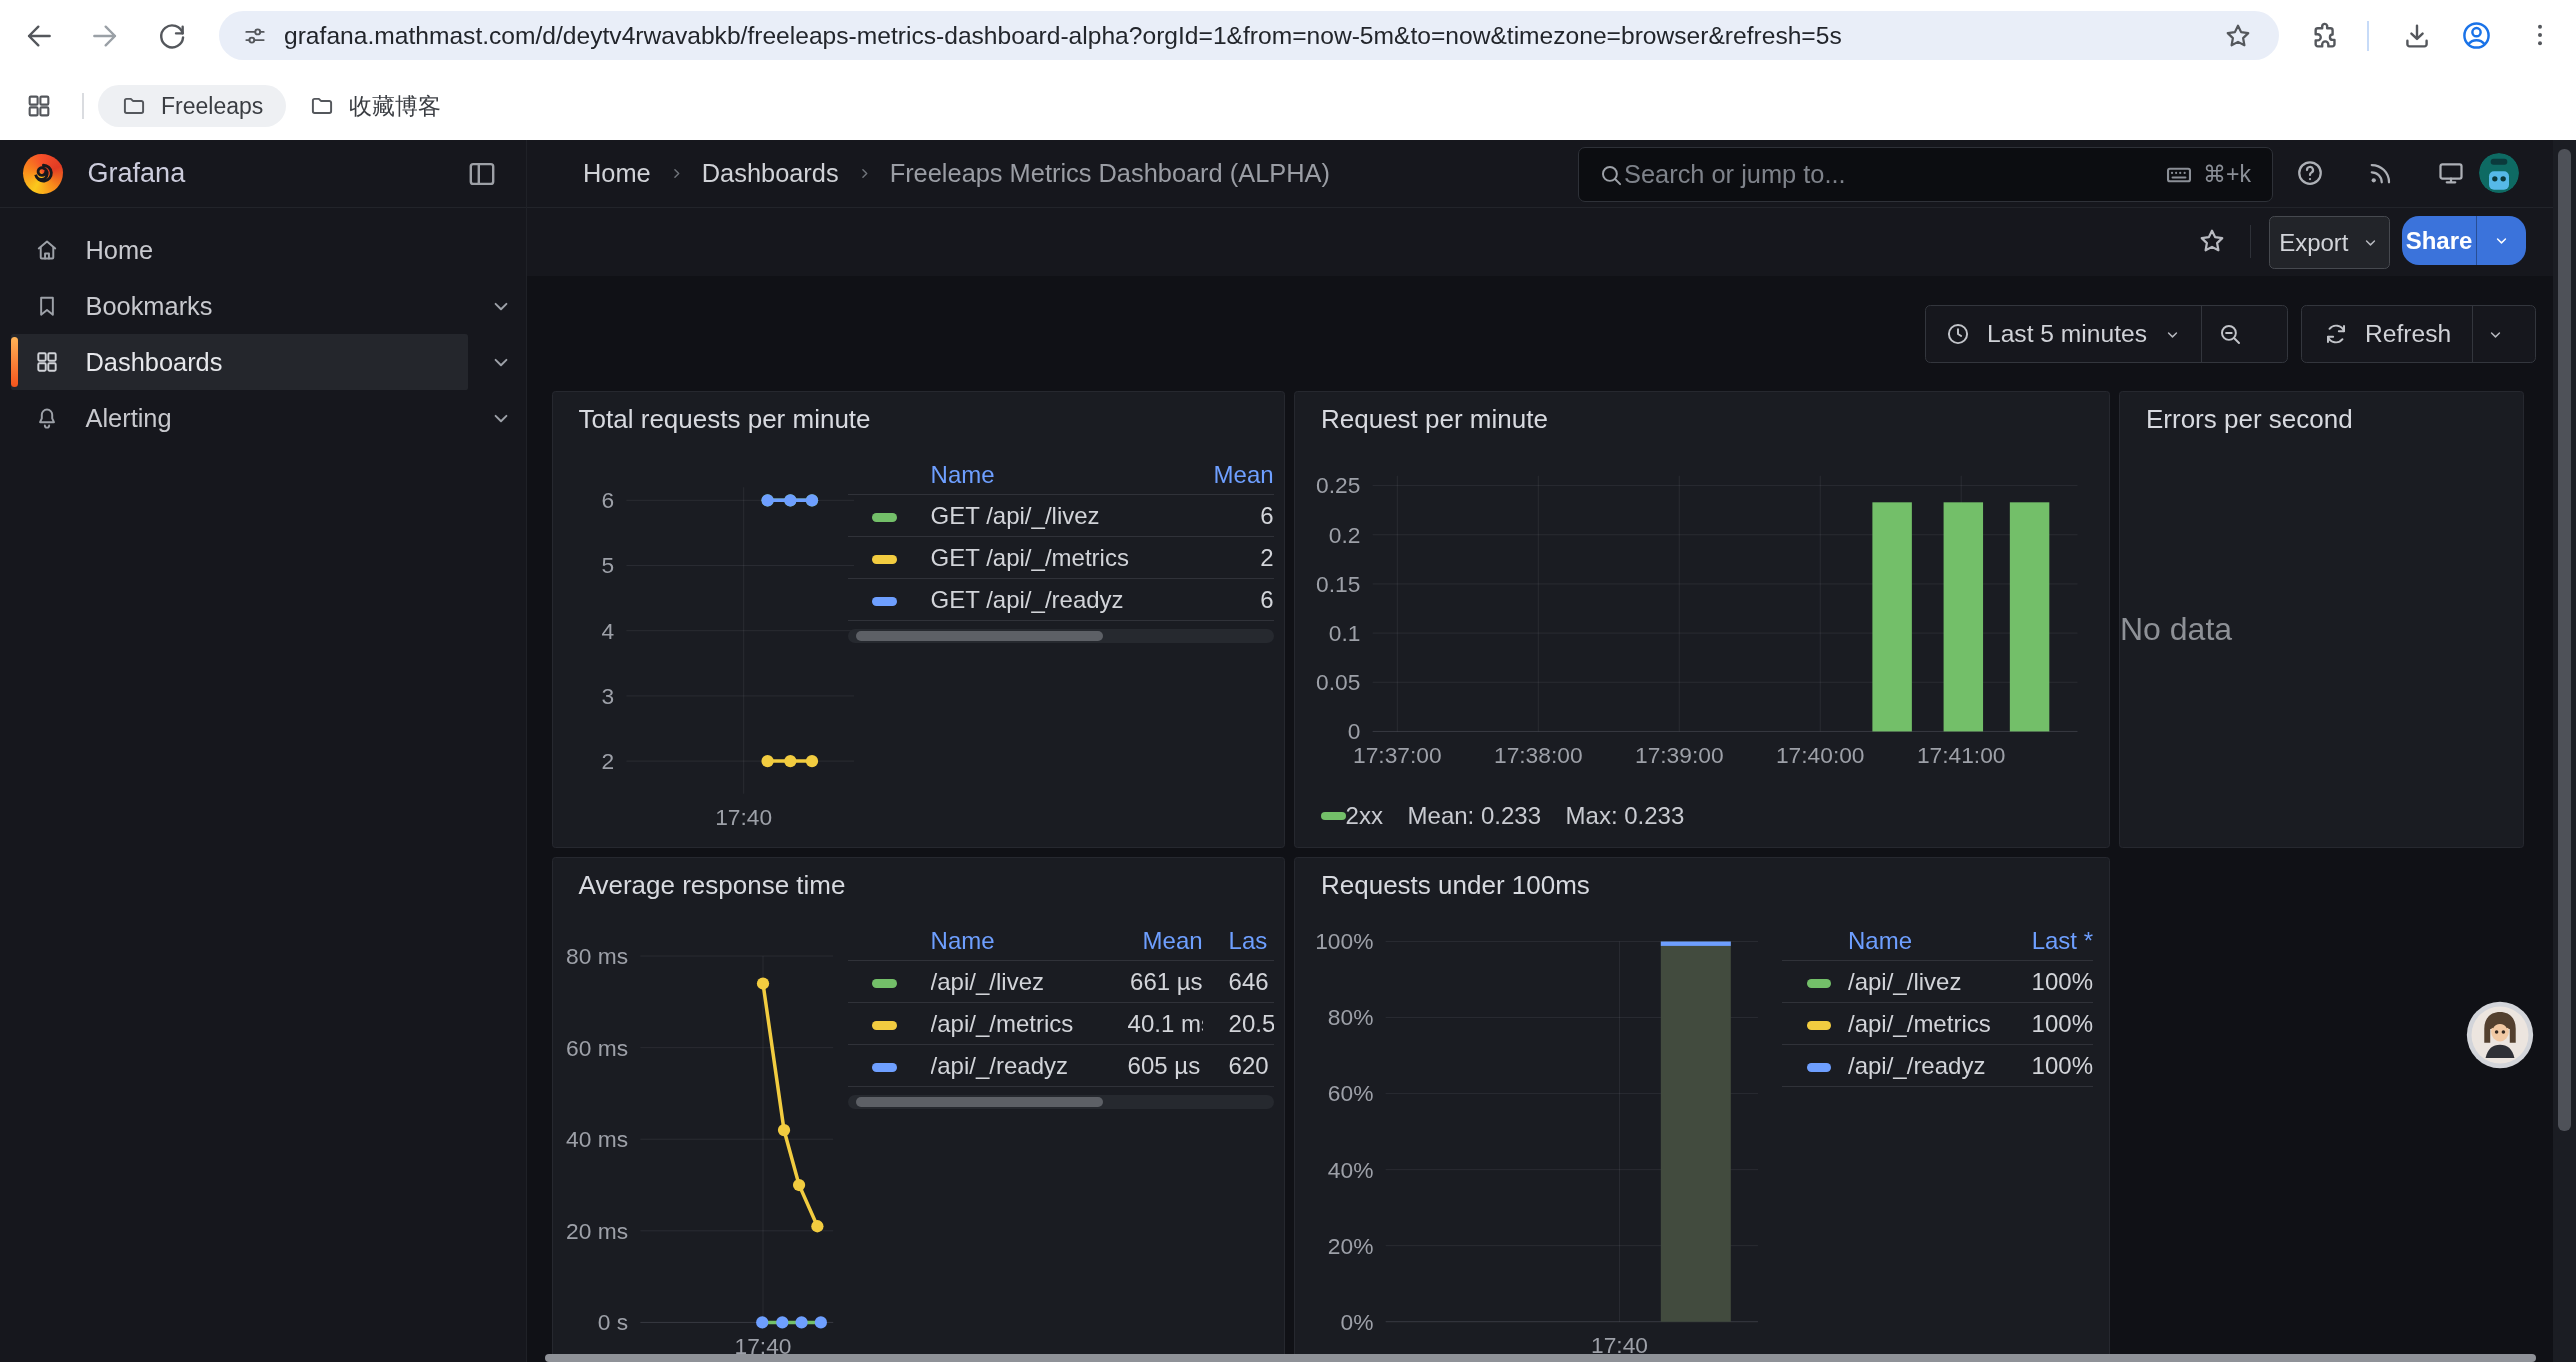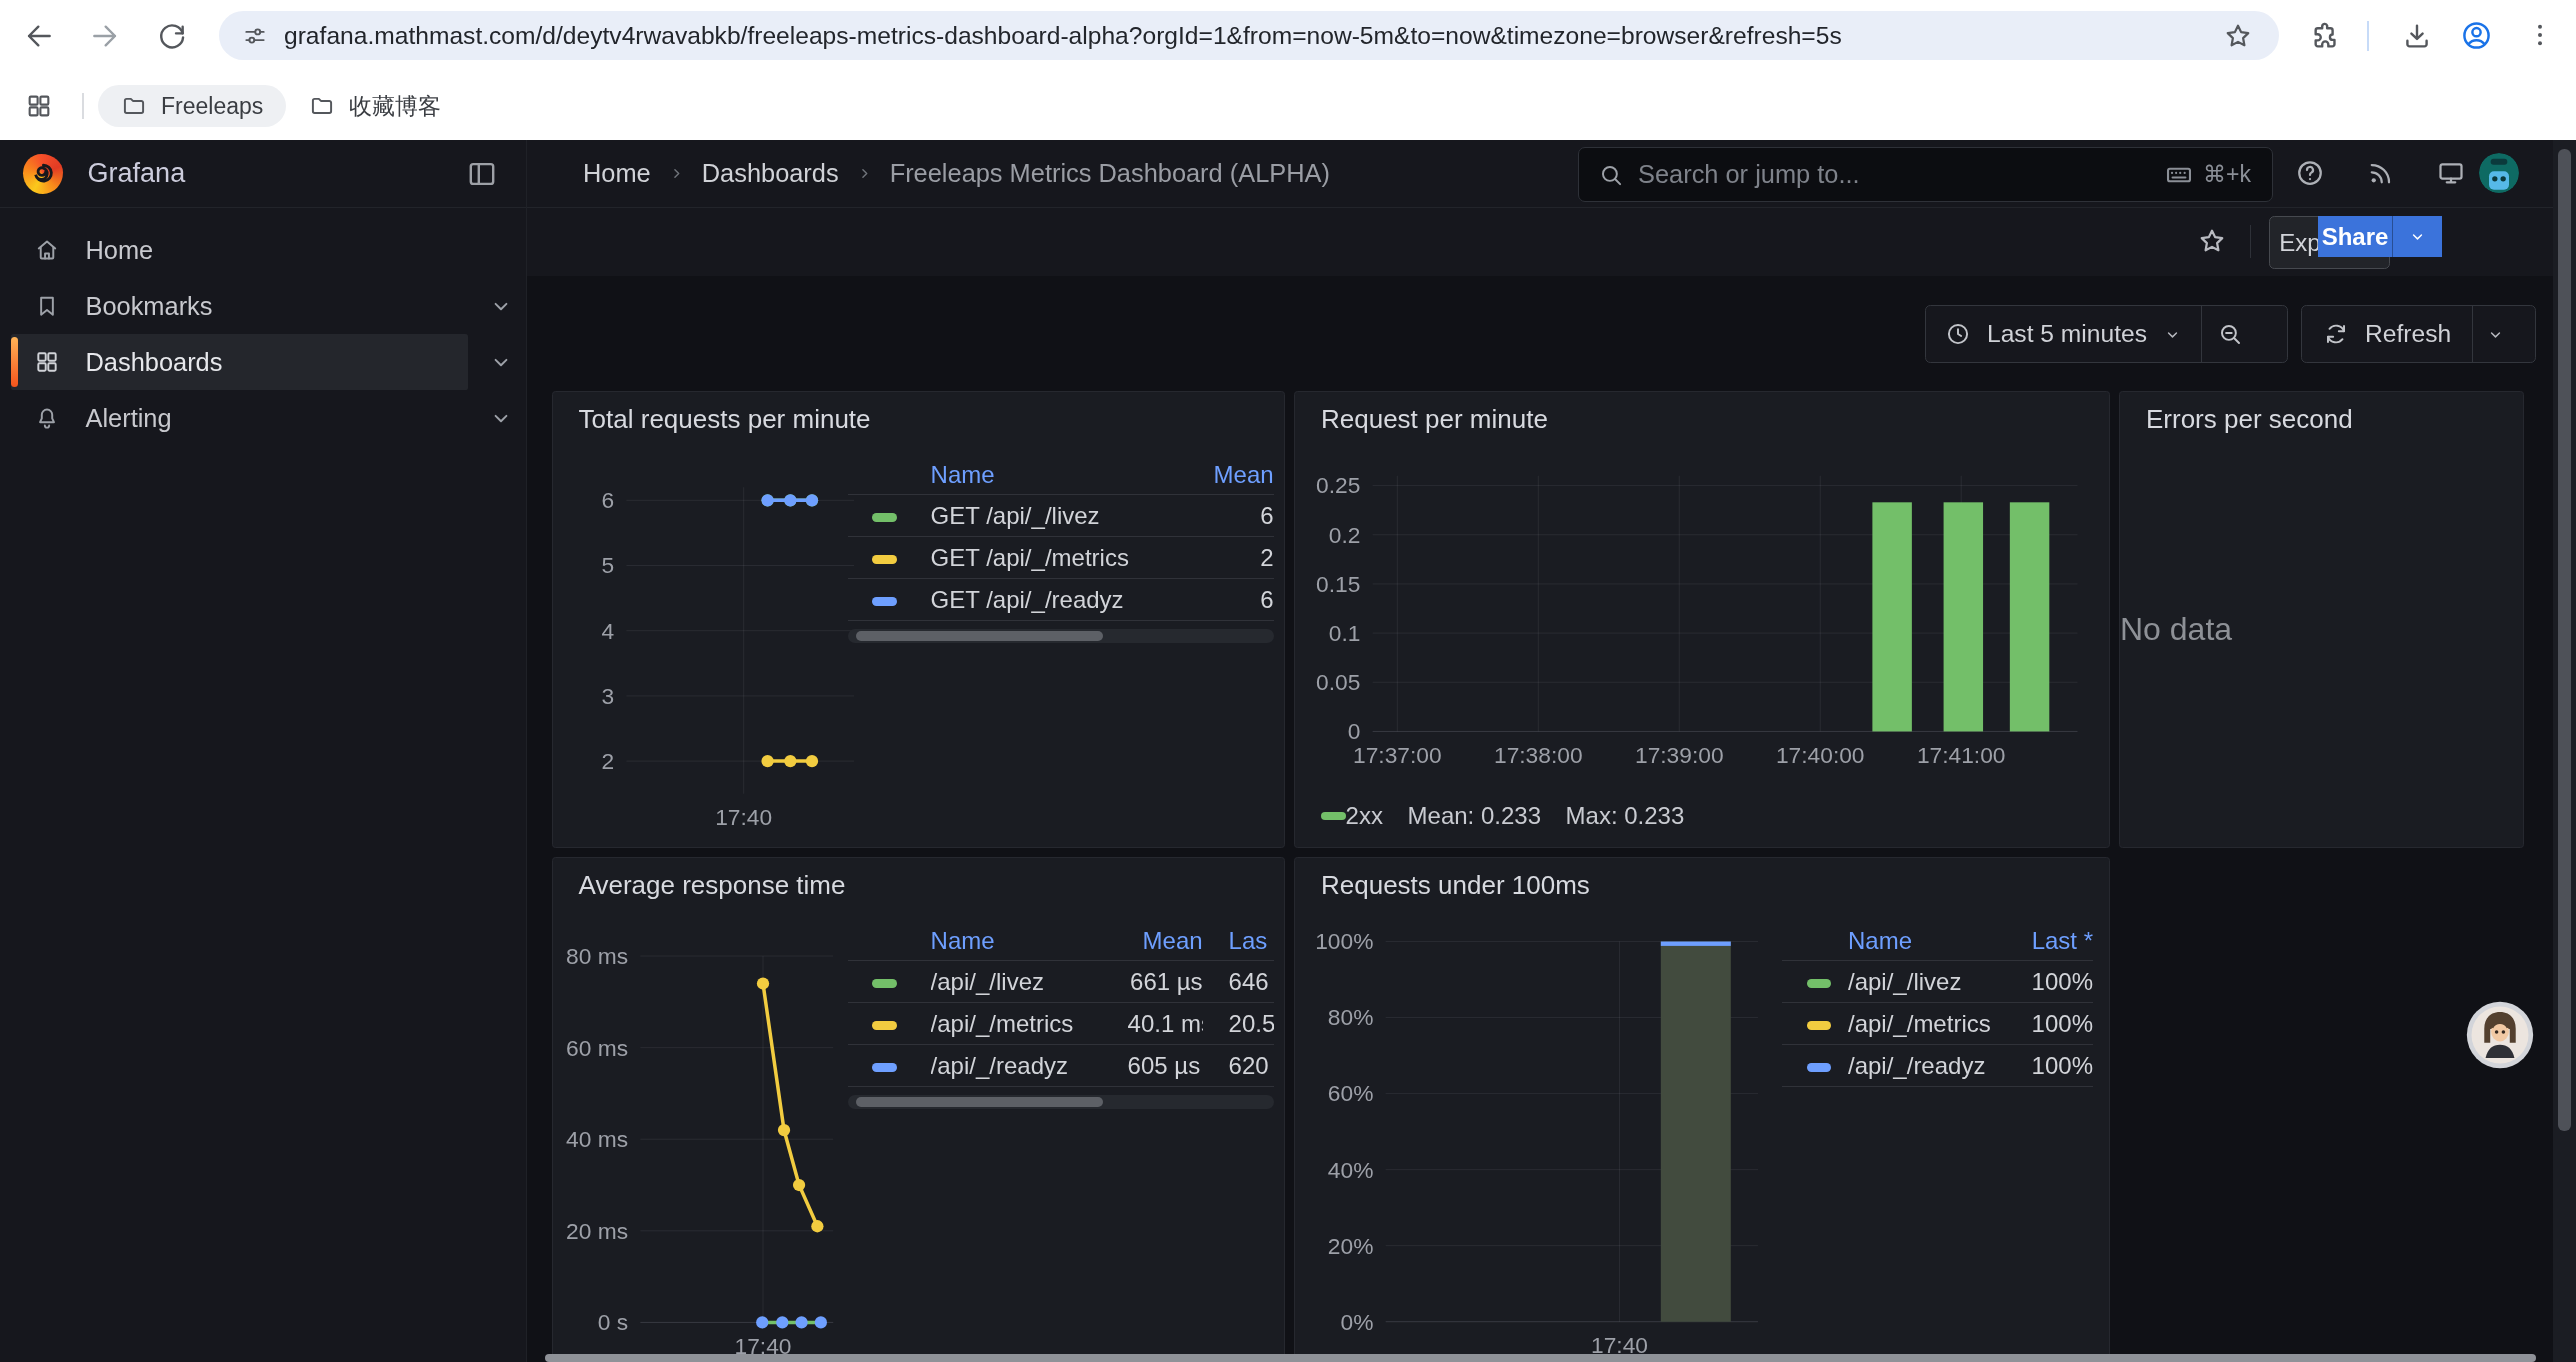--- a/index.html
+++ b/index.html
@@ -41,33 +41,33 @@
 
   .main{position:absolute;left:527px;top:0;right:0;bottom:0}
   .mhead{position:absolute;top:0;left:0;right:0;height:67px;border-bottom:0.9px solid #22242a;background:#16171d}
   .crumbs{position:absolute;left:56px;top:0;height:67px;display:flex;align-items:center;gap:16px;font-size:25.4px}
   .crumb{color:#d0d2d7;cursor:pointer}
   .crumb.current{color:#9a9da4}
   .bchev{width:19px;height:19px;color:#70747b}
   .searchbox{position:absolute;left:1051px;top:7px;width:693px;height:53px;border:0.9px solid #2e3138;
              border-radius:7px;background:#0c0d11;display:flex;align-items:center}
   .searchbox .mag{margin-left:19px;width:26px;height:26px;color:#9da1a8}
-  .search-ph{margin-left:14px;font-size:25.4px;color:#7e828a;flex:1}
+  .search-ph{font-size:25.4px;color:#7e828a;flex:1}
   .kbd-ico{width:28px;height:28px;color:#8b8f97;margin-right:10.5px}
   .shortcut{font-size:23px;color:#8b8f97;margin-right:21px}
   .hico{position:absolute;top:18.4px;width:30px;height:30px;color:#adb0b6}
   .havatar{position:absolute;left:1952px;top:13px;width:40px;height:40px;border-radius:50%;overflow:hidden}
 
   .subhead{position:absolute;top:68px;left:0;right:0;height:68px;background:#16171d;border-bottom:0.9px solid #1f2127}
   .star-btn{position:absolute;left:1670px;top:18.4px;width:30px;height:30px;color:#b9bbc1}
   .vdiv{position:absolute;left:1723px;top:16.7px;width:0.9px;height:33px;background:#2e3138}
   .btn{display:flex;align-items:center;justify-content:center;font-size:24px;border-radius:5.3px;cursor:pointer}
   .export-btn{position:absolute;left:1742px;top:8px;width:119px;height:51px;gap:12.3px;color:#d2d4d9;
               background:#222429;border:0.9px solid #46494f}
-  .share{position:absolute;left:1791px;top:8px;height:41px;display:flex;border-radius:0;overflow:hidden}
+  .share{position:absolute;left:1875px;top:8px;height:49px;display:flex;border-radius:17px;overflow:hidden}
   .share-main{width:74px;height:100%;display:flex;align-items:center;justify-content:center;
               color:#fff;font-weight:bold;font-size:24px}
   .share-chev{width:49px;height:100%;display:flex;align-items:center;justify-content:center;border-left:0.9px solid rgba(0,0,0,.32)}
   .chev20{width:19px;height:19px;color:#b7b9bf}
 
   .canvas{position:absolute;top:136px;left:0;right:0;bottom:0;background:#101116}
   .trow-btn{position:absolute;top:29px;height:56px;background:#16171d;border:0.9px solid #33363d;border-radius:5.3px;
             display:flex;align-items:stretch;color:#d0d2d7}
   .seg{display:flex;align-items:center;gap:16px;padding:0 19px;font-size:24.6px;font-weight:500;cursor:pointer}
   .segdiv{width:0.9px;background:#33363d}

